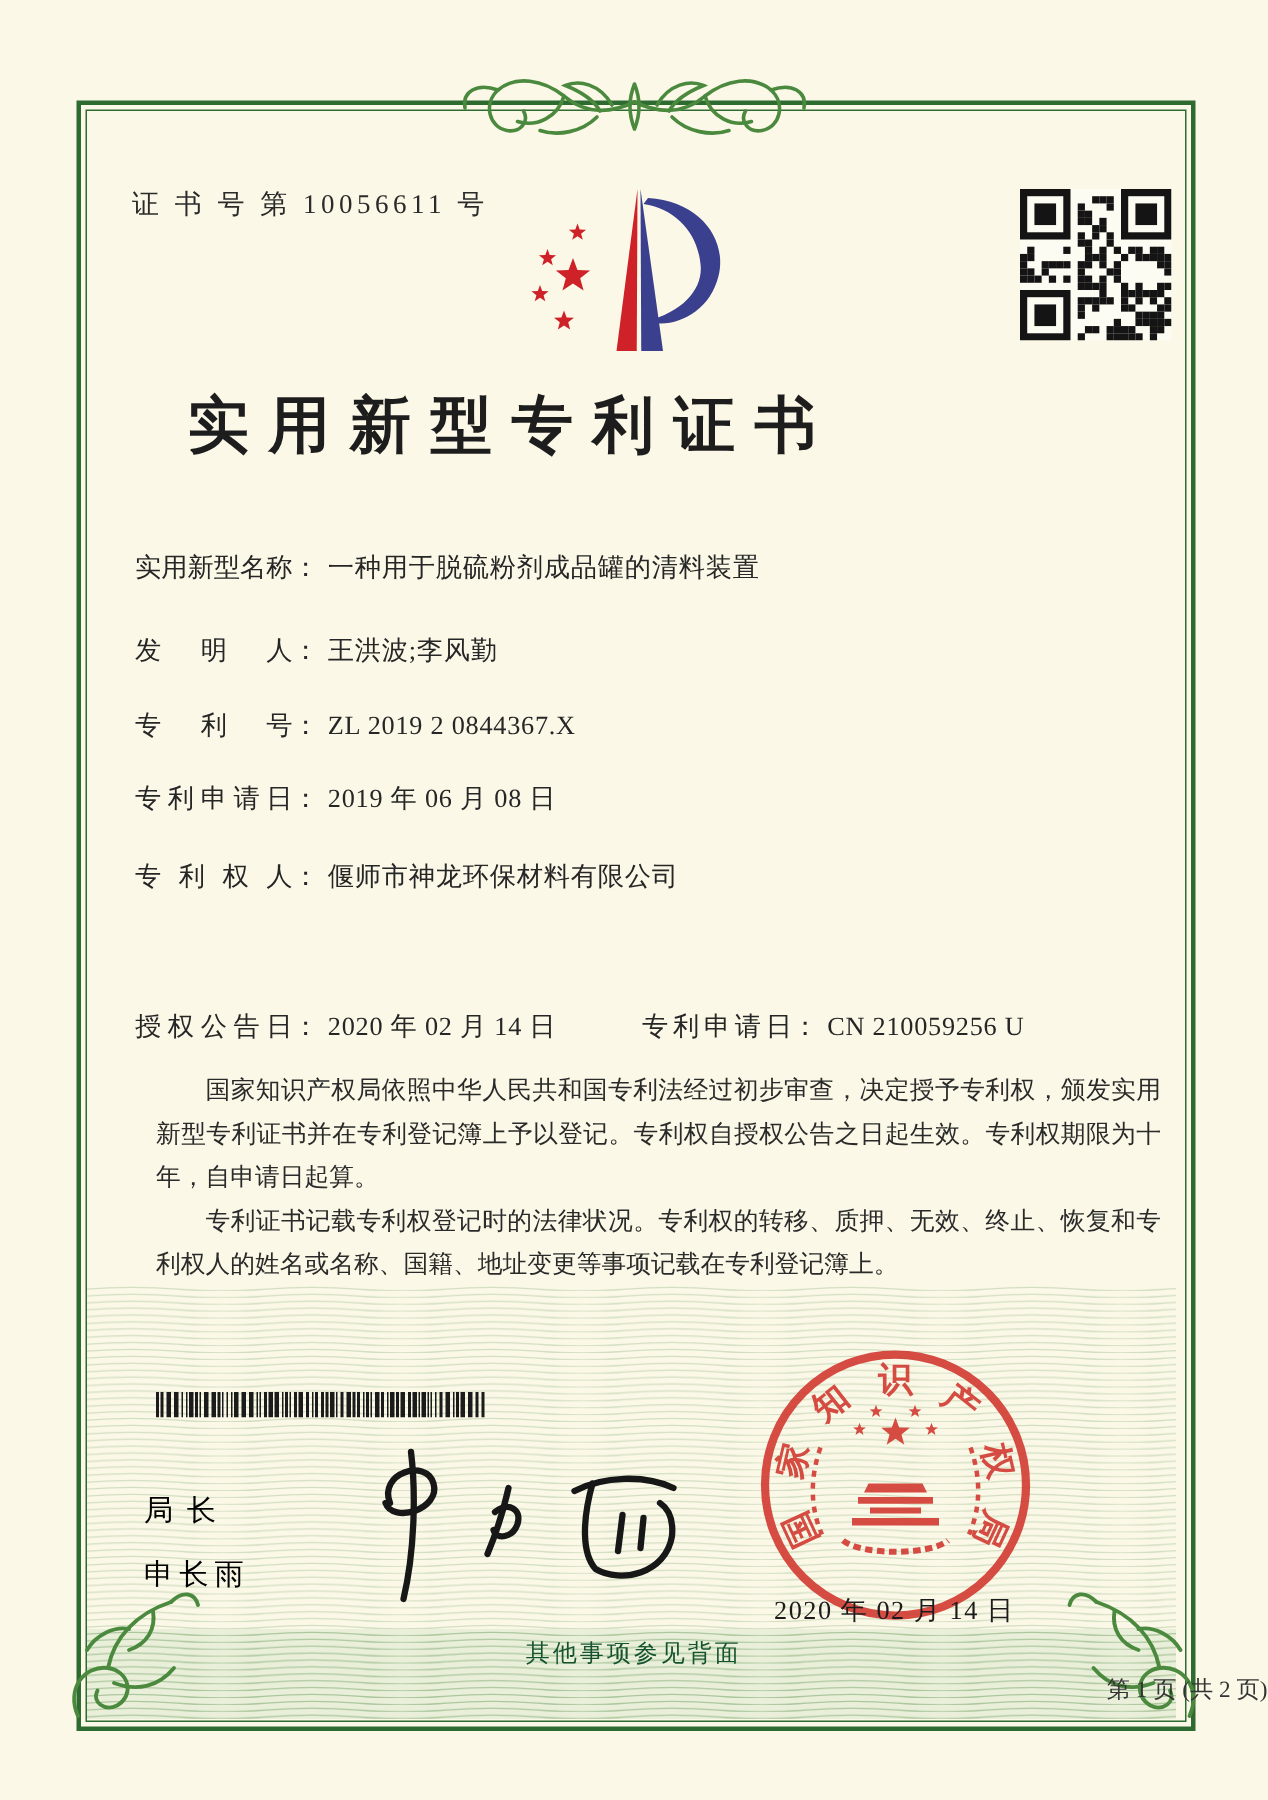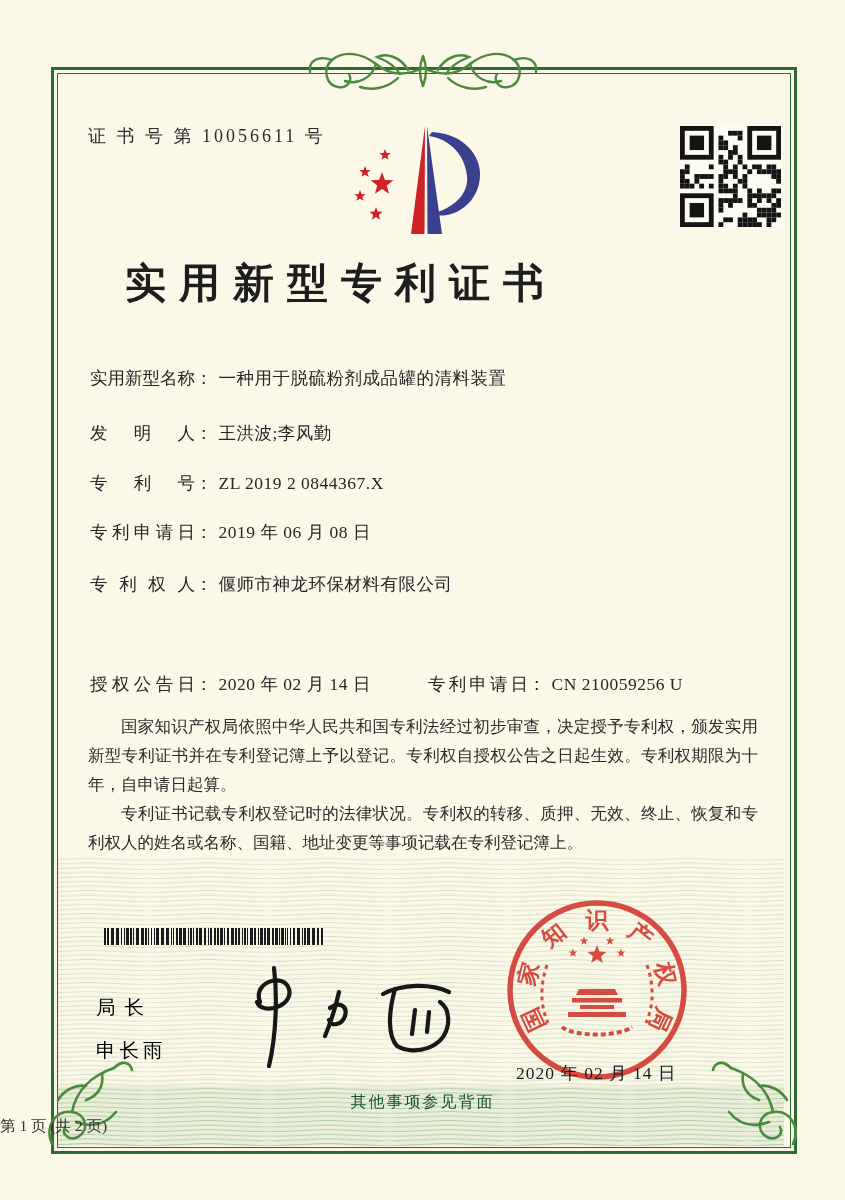--- a/index.html
+++ b/index.html
@@ -42,36 +42,36 @@
   }
   .f-colon{display:inline-block;margin-right:6px;}
   .f-value{letter-spacing:.5px;}
   .row-0{top:366px;}.row-1{top:421px;}.row-2{top:471px;}
   .row-3{top:520px;}.row-4{top:572px;}.row-5{top:620px;}
   .grant-row{top:672px;}
   .grant2{position:absolute;left:338px;top:0;white-space:nowrap;}
   .grant2 .f-label{width:100px;}
   
   .body-text{
-    position:absolute;left:88px;top:712px;width:670px;
+    position:absolute;left:104px;top:712px;width:670px;
     font-size:16.5px;line-height:29px;text-align:justify;color:#2a2a2a;
   }
   .body-text p{margin:0;text-indent:2em;}
   
   .barcode{position:absolute;left:104px;top:928px;width:222px;height:17px;}
   .officer{position:absolute;left:96px;top:986px;font-size:19.5px;color:#000000;line-height:43px;}
   .officer .t1{letter-spacing:9px;}
   .officer .t2{letter-spacing:4px;}
   .signature{position:absolute;left:218px;top:962px;width:250px;height:112px;}
   .seal{position:absolute;left:502px;top:895px;width:190px;height:190px;opacity:.9;}
   .seal-date{
     position:absolute;left:516px;top:1061px;font-size:17.5px;color:#1c1c1c;
     letter-spacing:1px;white-space:nowrap;
   }
-  .page-num{position:absolute;left:0;top:1116px;width:845px;text-align:left;font-size:15.5px;color:#333;}
+  .page-num{position:absolute;left:0;top:1116px;width:845px;text-align:right;font-size:15.5px;color:#333;}
   .back-note{position:absolute;left:0;top:1092px;width:845px;text-align:center;font-size:16px;color:#14532d;letter-spacing:2px;}
   
   .top-orn{position:absolute;left:288px;top:44px;width:270px;height:64px;}
   .corner-orn{position:absolute;width:92px;height:98px;}
   .corner-left{left:42px;top:1052px;}
   .corner-right{left:711px;top:1052px;transform:scaleX(-1);}
 </style>
 </head>
 <body>
 

